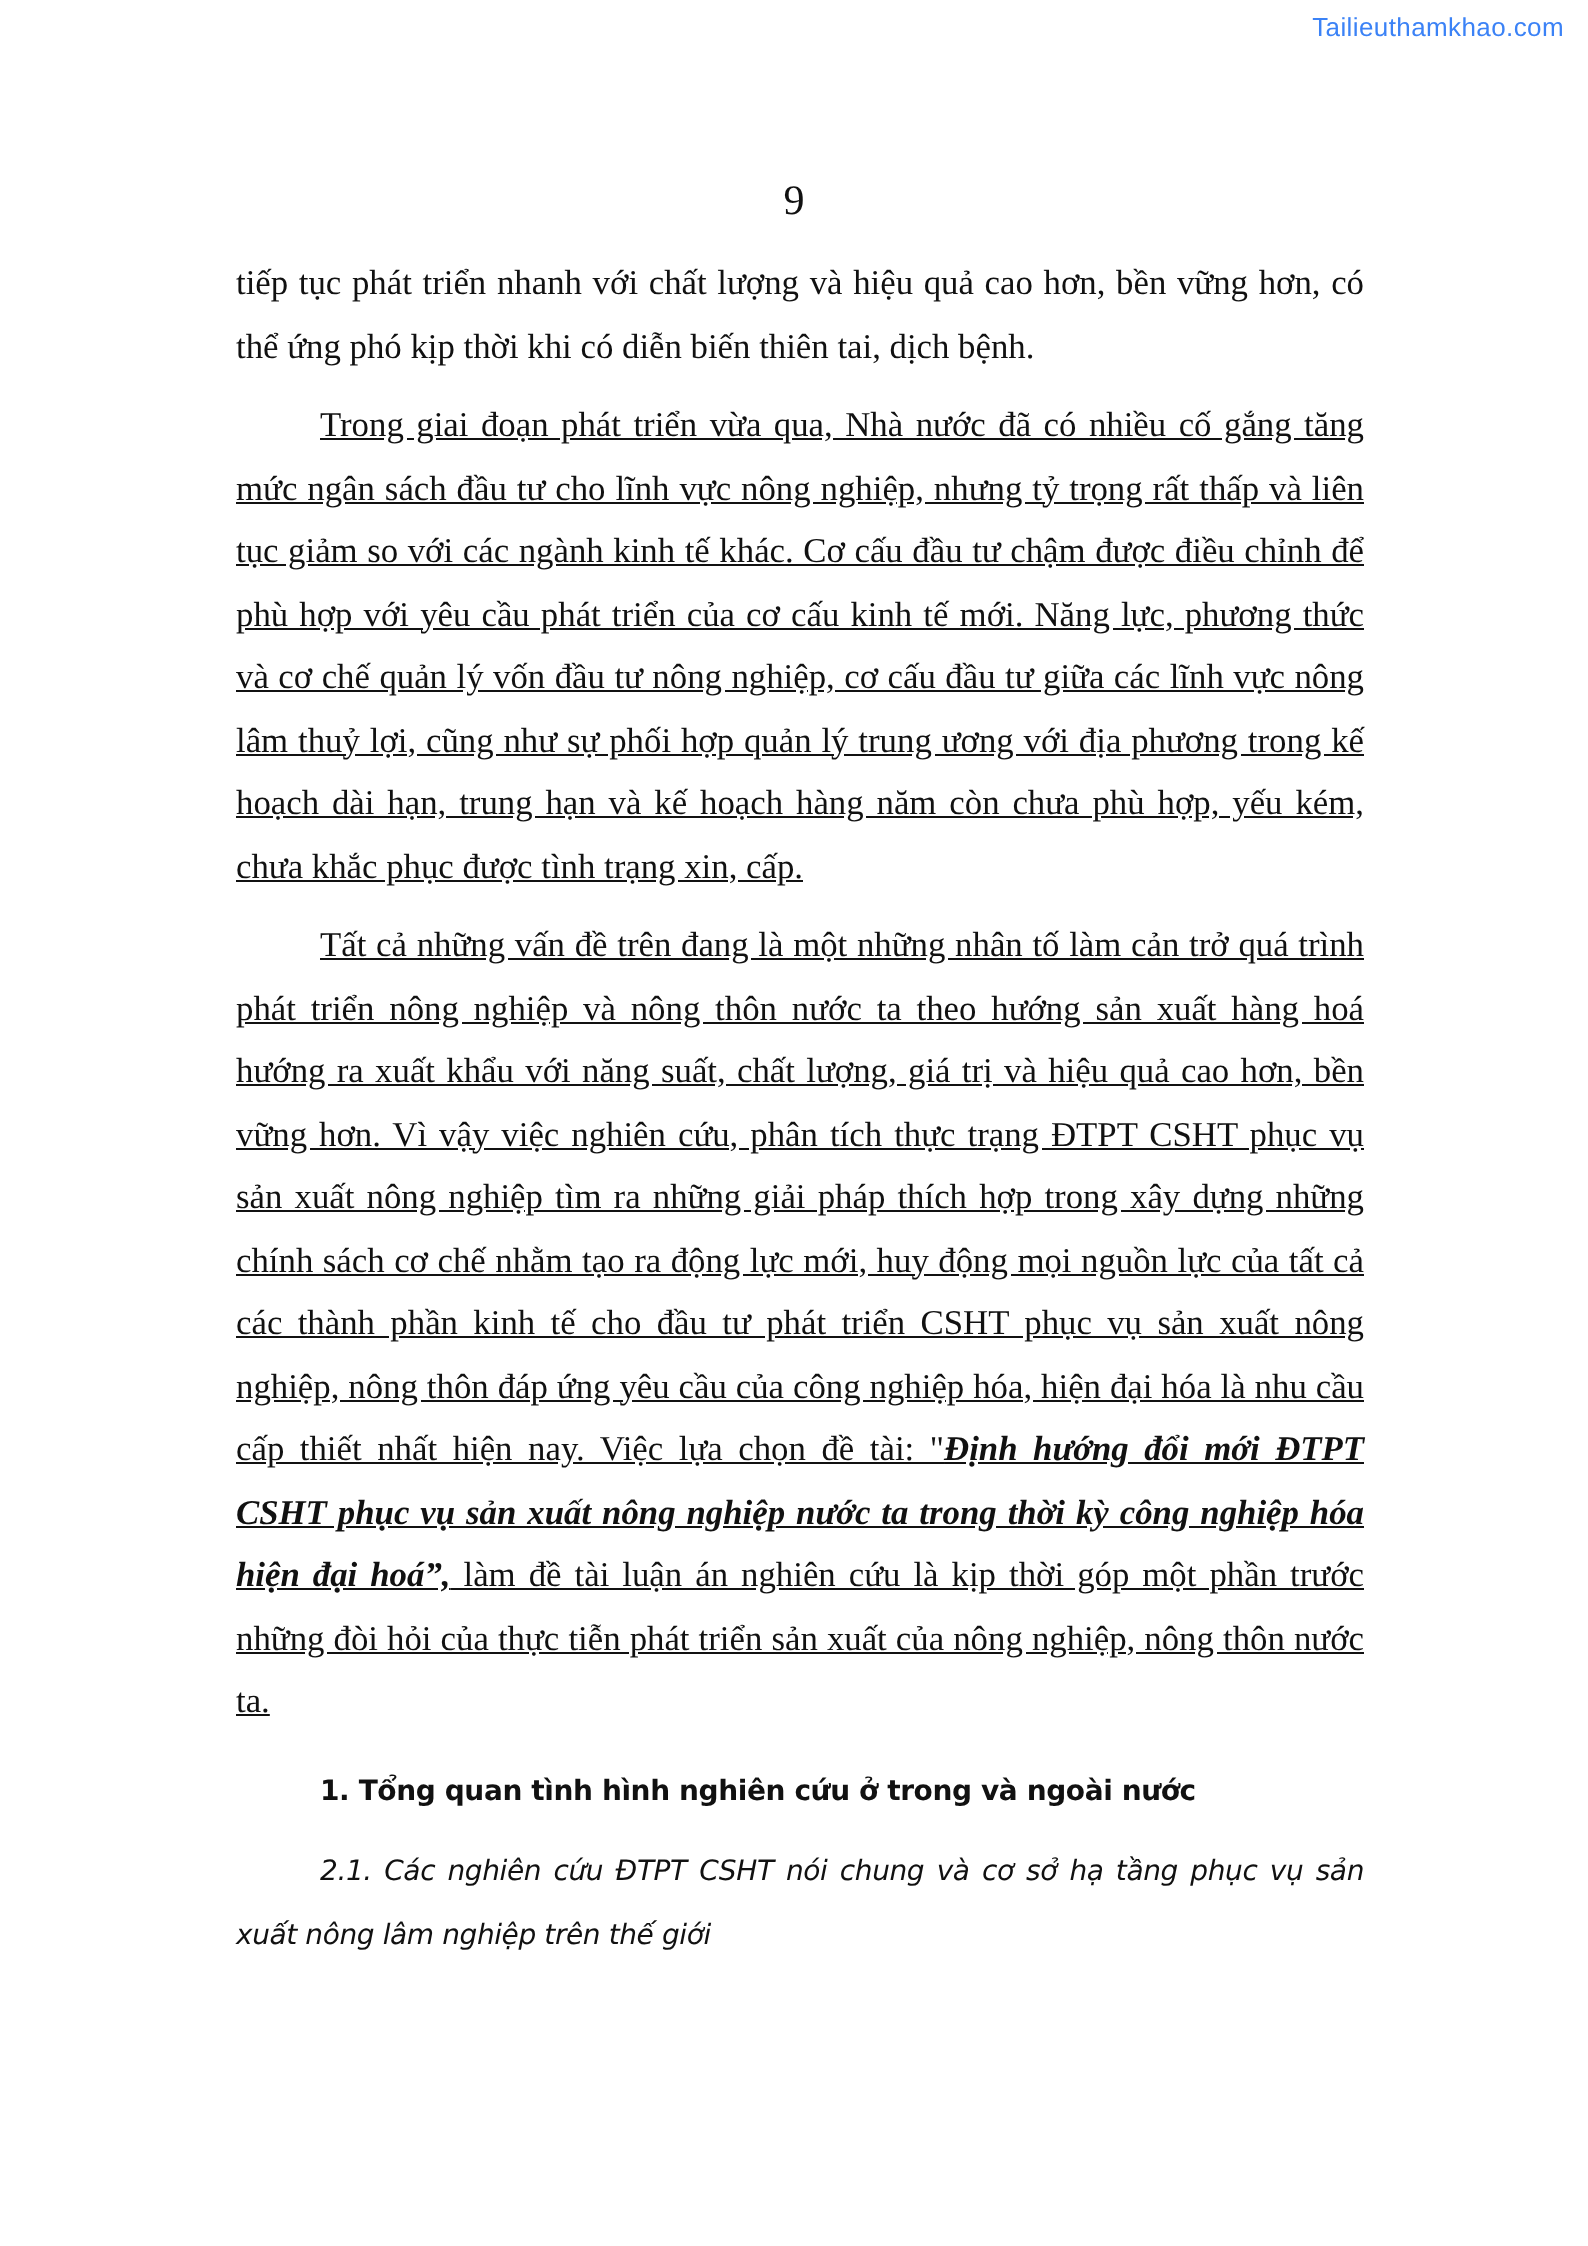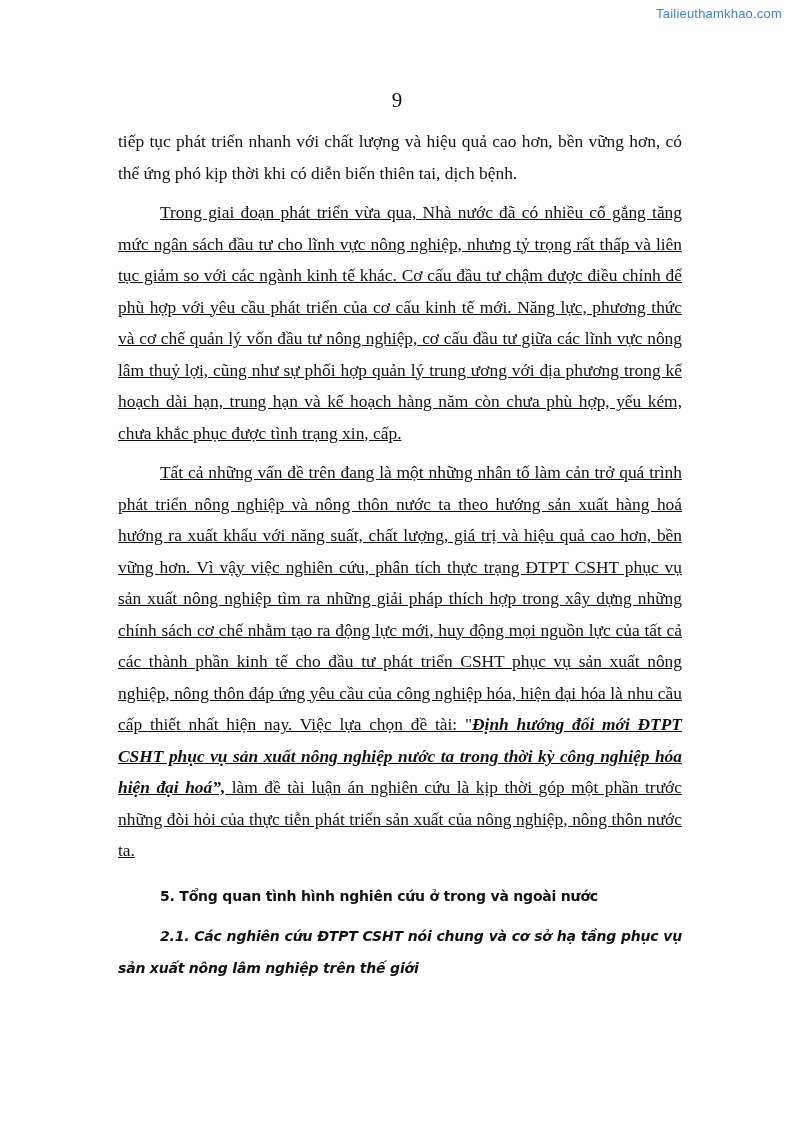--- a/index.html
+++ b/index.html
@@ -10,28 +10,28 @@
   .page-number { position: absolute; top: 88px; left: 0; width: 794px; text-align: center;
                  font-size: 21px; }
   .content { position: absolute; top: 126px; left: 118px; width: 564px; font-size: 17.4px;
              line-height: 31.5px; text-align: justify; }
   .content p { margin: 0; }
   .para { text-indent: 42px; }
   .gap { margin-top: 8px !important; text-decoration: underline; }
   .bi { font-weight: bold; font-style: italic; }
   .h2 { font-family: "DejaVu Sans", sans-serif; font-weight: bold; font-size: 14px;
         text-indent: 42px; margin-top: 14px !important; letter-spacing: -0.2px; }
-  .h3 { font-family: "DejaVu Sans", sans-serif; font-weight: bold; font-style: italic; font-size: 14px;
+  .h3 { font-family: "DejaVu Sans", sans-serif; font-weight: normal; font-style: italic; font-size: 14px;
         text-indent: 42px; margin-top: 8px !important; line-height: 32px; letter-spacing: -0.2px; }
 </style>
 </head>
 <body>
 
 <div class="watermark">Tailieuthamkhao.com</div>
 <div class="page-number">9</div>
 
 <div class="content">
   <p>tiếp tục phát triển nhanh với chất lượng và hiệu quả cao hơn, bền vững hơn, có thể ứng phó kịp thời khi có diễn biến thiên tai, dịch bệnh.</p>
   <p class="para gap">Trong giai đoạn phát triển vừa qua, Nhà nước đã có nhiều cố gắng tăng mức ngân sách đầu tư cho lĩnh vực nông nghiệp, nhưng tỷ trọng rất thấp và liên tục giảm so với các ngành kinh tế khác. Cơ cấu đầu tư chậm được điều chỉnh để phù hợp với yêu cầu phát triển của cơ cấu kinh tế mới. Năng lực, phương thức và cơ chế quản lý vốn đầu tư nông nghiệp, cơ cấu đầu tư giữa các lĩnh vực nông lâm thuỷ lợi, cũng như sự phối hợp quản lý trung ương với địa phương trong kế hoạch dài hạn, trung hạn và kế hoạch hàng năm còn chưa phù hợp, yếu kém, chưa khắc phục được tình trạng xin, cấp.</p>
   <p class="para gap"><span>Tất cả những vấn đề trên đang là một những nhân tố làm cản trở quá trình phát triển nông nghiệp và nông thôn nước ta theo hướng sản xuất hàng hoá hướng ra xuất khẩu với năng suất, chất lượng, giá trị và hiệu quả cao hơn, bền vững hơn. Vì vậy việc nghiên cứu, phân tích thực trạng ĐTPT CSHT phục vụ sản xuất nông nghiệp tìm ra những giải pháp thích hợp trong xây dựng những chính sách cơ chế nhằm tạo ra động lực mới, huy động mọi nguồn lực của tất cả các thành phần kinh tế cho đầu tư phát triển CSHT phục vụ sản xuất nông nghiệp, nông thôn đáp ứng yêu cầu của công nghiệp hóa, hiện đại hóa là nhu cầu cấp thiết nhất hiện nay. Việc lựa chọn đề tài: "</span><span class="bi">Định hướng đổi mới ĐTPT CSHT phục vụ sản xuất nông nghiệp nước ta trong thời kỳ công nghiệp hóa hiện đại hoá”,</span><span> làm đề tài luận án nghiên cứu là kịp thời góp một phần trước những đòi hỏi của thực tiễn phát triển sản xuất của nông nghiệp, nông thôn nước ta.</span></p>
-  <p class="h2">5. Tổng quan tình hình nghiên cứu ở trong và ngoài nước</p>
+  <p class="h2">1. Tổng quan tình hình nghiên cứu ở trong và ngoài nước</p>
   <p class="h3">2.1. Các nghiên cứu ĐTPT CSHT nói chung và cơ sở hạ tầng phục vụ sản xuất nông lâm nghiệp trên thế giới</p>
 </div>
 
 </body></html>

